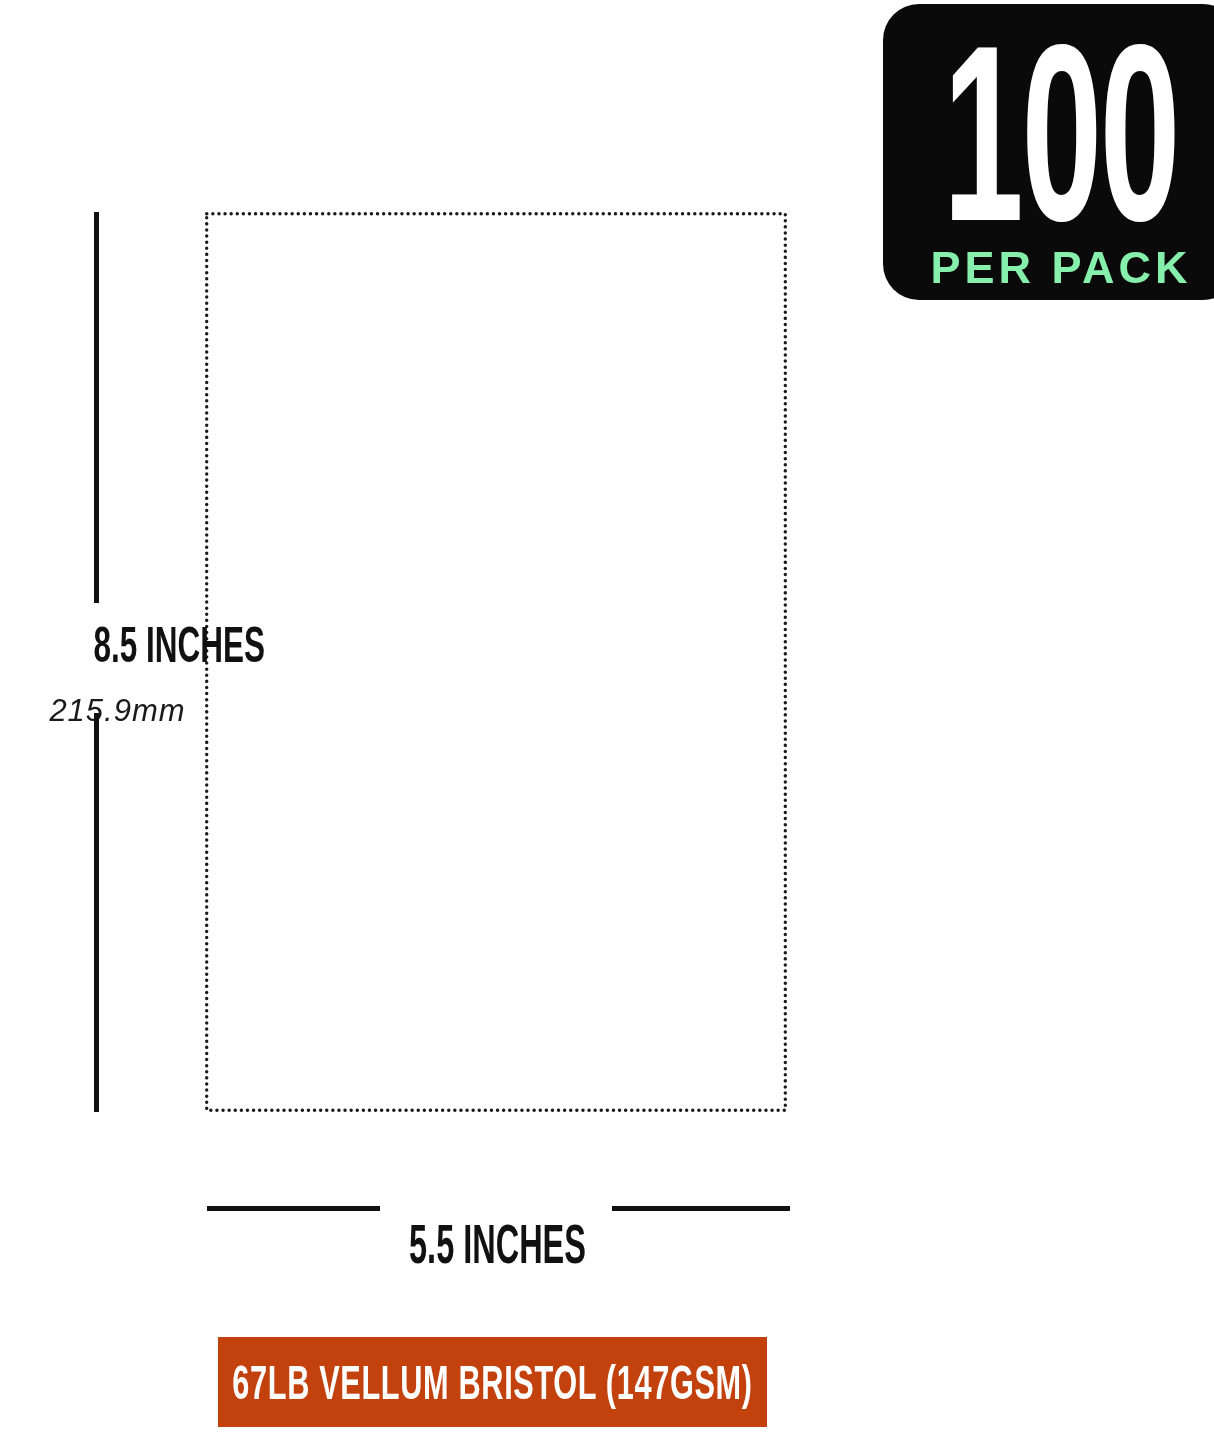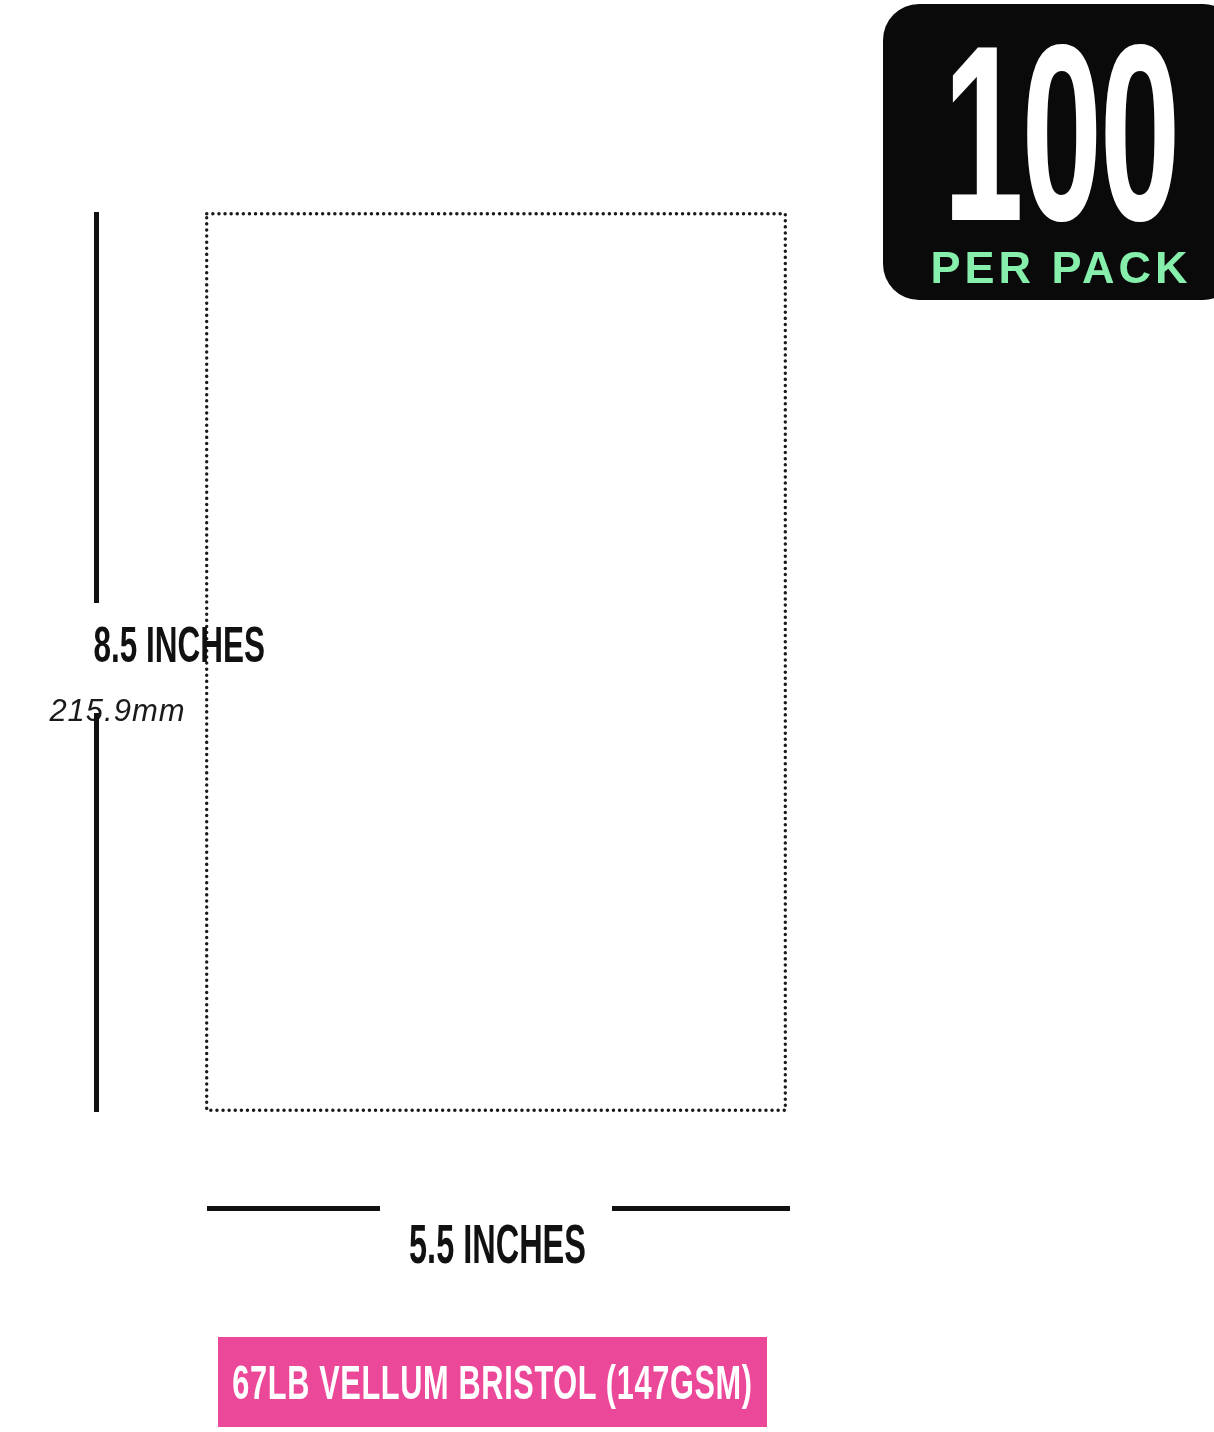--- a/index.html
+++ b/index.html
@@ -124,21 +124,21 @@
     font-size: 31px;
     line-height: 34px;
     margin-top: 10px;
   }
 
   
   .footer-plate {
     position: absolute;
     left: 218px; top: 1337px;
     width: 549px; height: 90px;
-    background: #ec4899;
+    background: #c2410c;
     display: flex;
     align-items: center;
     justify-content: center;
   }
   .footer-plate .plate-text {
     color: #ffffff;
     font-weight: 700;
     font-size: 48px;
     letter-spacing: 1px;
     white-space: nowrap;

